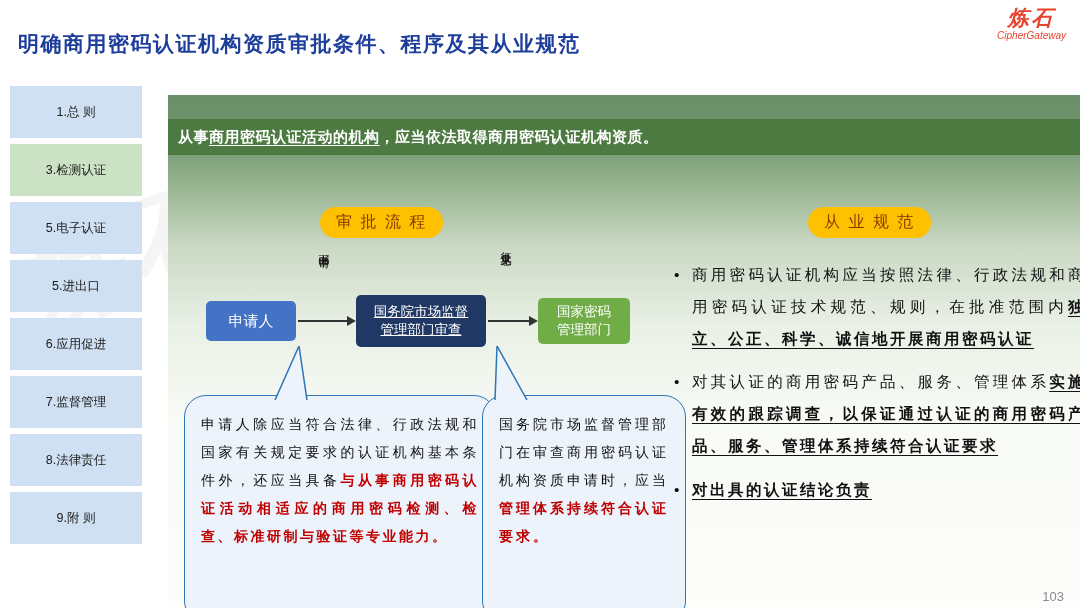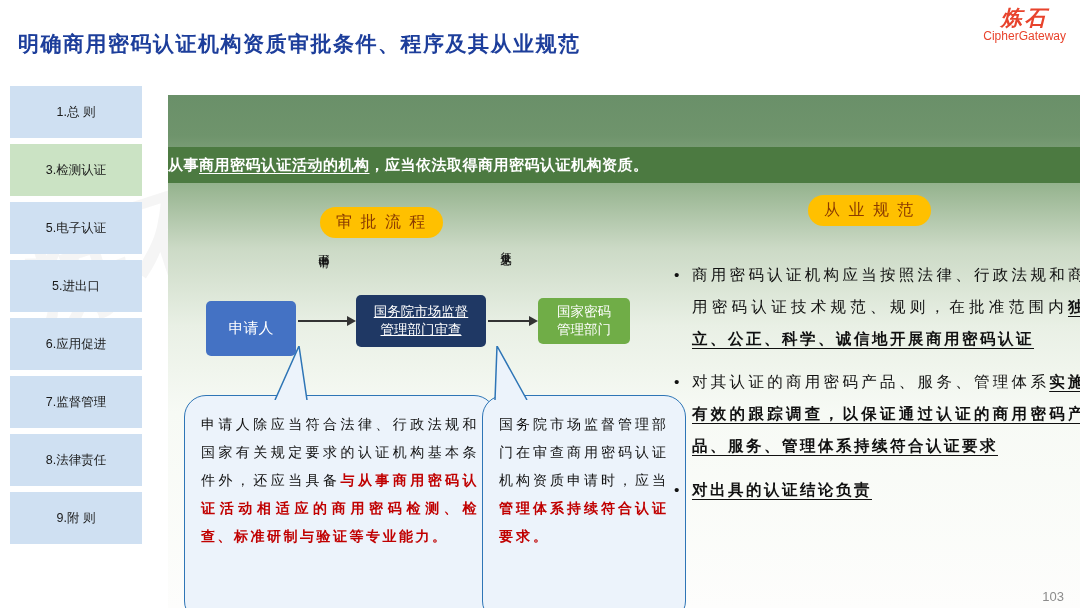--- a/index.html
+++ b/index.html
@@ -2,42 +2,42 @@
 <html style="--title-blue: #1d3e9b; --logo-red: #e8432c; --sidebar-item-bg: #cfe0f2; --sidebar-active-bg: #cbe3c4; --banner-green: #4c7a41; --badge-yellow: #ffc000; --badge-text: #8a3a00; --applicant-blue: #4472c4; --review-navy: #1f3864; --authority-green: #70ad47; --bubble-border: #2e75b6; --bubble-bg: #ecf3fb; --red-text: #c00000;"><head>
 <meta charset="utf-8">
 <style>
   html,body{margin:0;padding:0;}
   body{font-family:"Liberation Sans","DejaVu Sans",sans-serif;background:#ffffff;}
   .slide{position:relative;width:1080px;height:608px;background:#ffffff;overflow:hidden;}
 
   .page-title{position:absolute;left:18px;top:16px;font-size:21px;font-weight:bold;color:var(--title-blue);letter-spacing:1.5px;}
   .logo{position:absolute;right:14px;top:6px;text-align:center;color:var(--logo-red);line-height:1.15;}
   .logo-main{font-size:21px;font-weight:bold;font-style:italic;letter-spacing:3px;}
-  .logo-sub{font-size:12px;}
+  .logo-sub{font-size:10px;font-style:italic;}
 
   .sidebar{position:absolute;left:10px;top:86px;width:132px;display:flex;flex-direction:column;gap:6px;}
   .nav-item{height:52px;background:var(--sidebar-item-bg);display:flex;align-items:center;justify-content:center;
             font-size:12.5px;color:#1a1a1a;cursor:pointer;white-space:nowrap;}
   .nav-item.active{background:var(--sidebar-active-bg);}
 
   .panel{position:absolute;left:168px;top:95px;width:912px;height:513px;
          background:linear-gradient(180deg,#6a9069 0%,#6f946c 8%,#98b591 18%,#ccdac6 30%,#e9f0e5 45%,#f7faf5 62%,#fdfdfc 100%);}
 
-  .banner{position:absolute;left:0;right:0;top:52px;height:36px;line-height:36px;background:var(--banner-green);
-          color:#ffffff;font-weight:bold;font-size:15px;letter-spacing:0.5px;white-space:nowrap;}
+  .banner{position:absolute;left:0;right:0;top:24px;height:36px;line-height:36px;background:var(--banner-green);
+          color:#ffffff;font-weight:bold;font-size:15px;padding-left:10px;letter-spacing:0.5px;white-space:nowrap;}
   .banner .u{text-decoration:underline;text-underline-offset:3px;}
 
   .badge{position:absolute;background:var(--badge-yellow);color:var(--badge-text);font-weight:normal;font-size:16px;
          padding:5px 16px;border-radius:17px;letter-spacing:2px;white-space:nowrap;}
   .flow-badge{left:152px;top:112px;}
-  .rules-badge{left:640px;top:100px;}
+  .rules-badge{left:640px;top:112px;}
 
   .node{position:absolute;color:#ffffff;display:flex;flex-direction:column;align-items:center;justify-content:center;
         border-radius:5px;font-size:13.5px;line-height:1.35;text-align:center;}
-  .node-applicant{left:38px;top:206px;width:90px;height:55px;background:var(--applicant-blue);font-size:15px;}
+  .node-applicant{left:38px;top:206px;width:90px;height:40px;background:var(--applicant-blue);font-size:15px;}
   .node-review{left:188px;top:200px;width:130px;height:52px;background:var(--review-navy);text-decoration:underline;}
   .node-authority{left:370px;top:203px;width:92px;height:46px;background:var(--authority-green);}
 
   .arrow{position:absolute;height:2px;background:#333333;}
   .arrow::after{content:"";position:absolute;right:-2px;top:-4.5px;border-left:9px solid #333333;
                 border-top:5px solid transparent;border-bottom:5px solid transparent;}
   .arrow1{left:130px;top:225px;width:56px;}
   .arrow2{left:320px;top:225px;width:48px;}
   .v-label{position:absolute;writing-mode:vertical-rl;text-orientation:upright;font-size:11px;color:#111111;
            letter-spacing:1px;line-height:1.1;}

